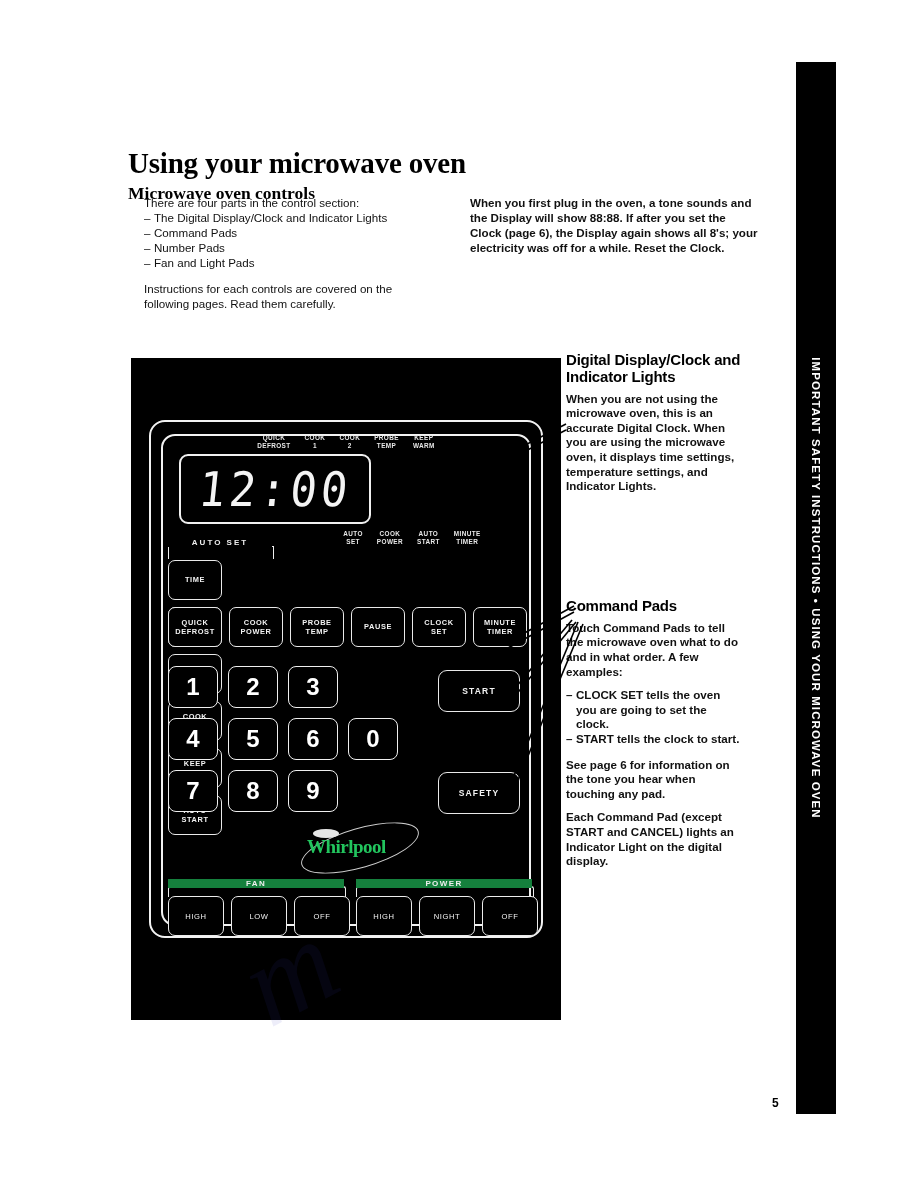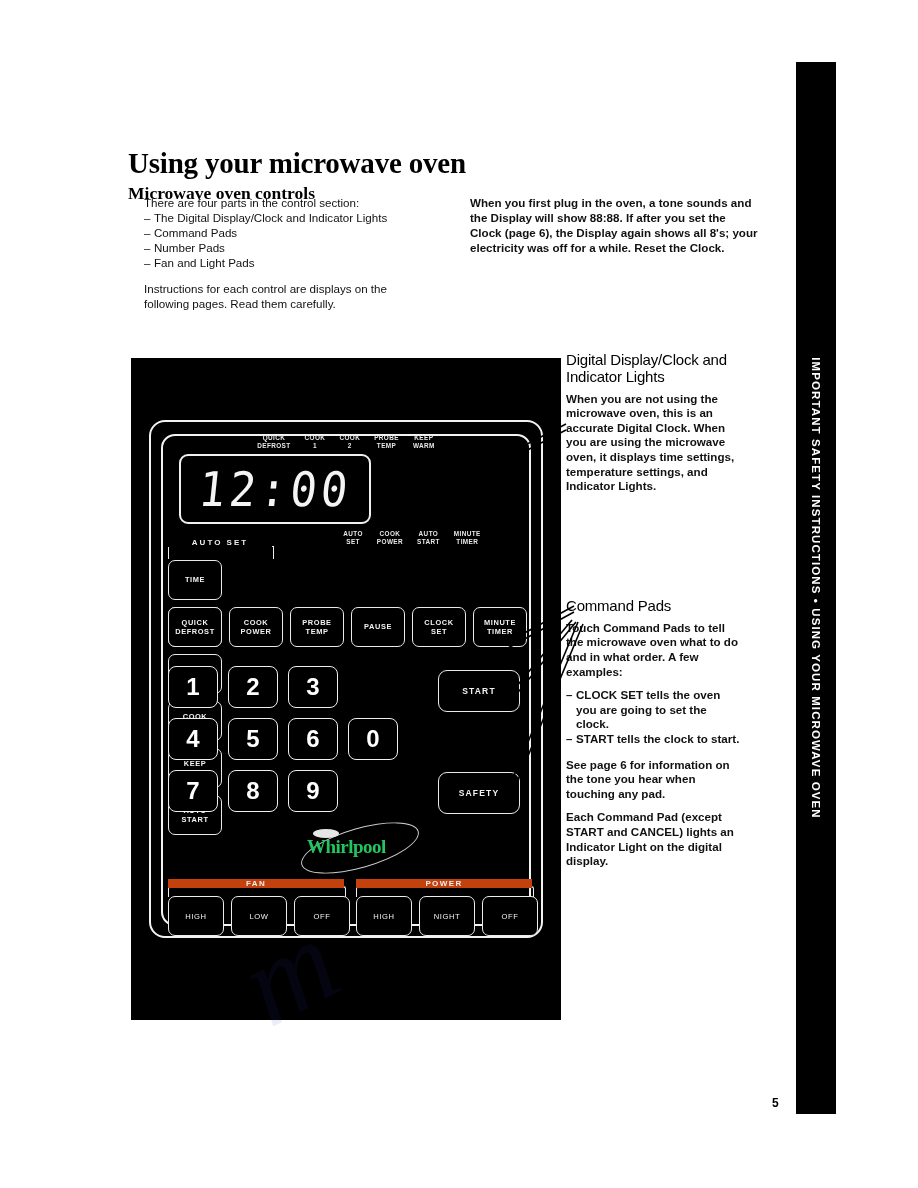--- a/index.html
+++ b/index.html
@@ -54,21 +54,21 @@
     font-size:11.6px;line-height:1.30;font-weight:bold;color:#111;
   }
 
   
   .ann{
     position:absolute;left:566px;width:176px;
     font-size:11.6px;line-height:1.26;font-weight:bold;color:#111;
   }
   .ann-h{
     font-family:"Liberation Sans",sans-serif;
-    font-weight:normal;font-size:15px;line-height:1.12;color:#000;
+    font-weight:bold;font-size:15px;line-height:1.12;color:#000;
     margin:0 0 6px 0;letter-spacing:-0.2px;
   }
   .ann p{margin:0 0 9px 0;}
   .ann .sub{margin:0;padding:0;list-style:none;}
   .ann .sub li{position:relative;padding-left:10px;margin-bottom:0;}
   .ann .sub li .dash{position:absolute;left:0;top:0;}
 
   #ann-display{top:352px;}
   #ann-command{top:598px;}
 
@@ -165,21 +165,21 @@
     position:absolute;left:22px;top:3px;width:26px;height:9px;
     background:#e6e6e6;border-radius:50%;
   }
 
   
   .grp-bracket{
     position:absolute;height:10px;border-top:1.4px solid #eee;
     border-left:1.4px solid #eee;border-right:1.4px solid #eee;border-radius:3px 3px 0 0;
   }
   .grp-lbl{
-    position:absolute;background:#c2410c;color:#eee;font-size:8px;font-weight:bold;
+    position:absolute;background:#15803d;color:#eee;font-size:8px;font-weight:bold;
     letter-spacing:1.4px;text-align:center;
   }
   #fan-bracket{left:37px;top:528px;width:176px;}
   #fan-lbl{left:37px;top:521px;width:176px;}
   #light-bracket{left:225px;top:528px;width:176px;}
   #light-lbl{left:225px;top:521px;width:176px;}
   #fan-row{left:37px;top:538px;}
   #light-row{left:225px;top:538px;}
   .smallkey{
     width:54px;height:38px;border:1.5px solid #ececec;border-radius:7px;
@@ -217,21 +217,21 @@
 
   <div class="col-left">
     <p>There are four parts in the control section:</p>
     <ul class="bul">
       <li><span class="dash">–</span><span>The Digital Display/Clock and Indicator Lights</span></li>
       <li><span class="dash">–</span><span>Command Pads</span></li>
       <li><span class="dash">–</span><span>Number Pads</span></li>
       <li><span class="dash">–</span><span>Fan and Light Pads</span></li>
     </ul>
     <div class="gap"></div>
-    <p>Instructions for each control are displays on the following pages. Read them carefully.</p>
+    <p>Instructions for each controls are covered on the following pages. Read them carefully.</p>
   </div>
 
   <div class="col-right-top">When you first plug in the oven, a tone sounds and the Display will show 88:88. If after you set the Clock (page 6), the Display again shows all 8's; your electricity was off for a while. Reset the Clock.</div>
 
   <div class="ann" id="ann-display">
     <div class="ann-h">Digital Display/Clock and Indicator Lights</div>
     <p>When you are not using the microwave oven, this is an accurate Digital Clock. When you are using the microwave oven, it displays time settings, temperature settings, and Indicator Lights.</p>
   </div>
 
   <div class="ann" id="ann-command">

